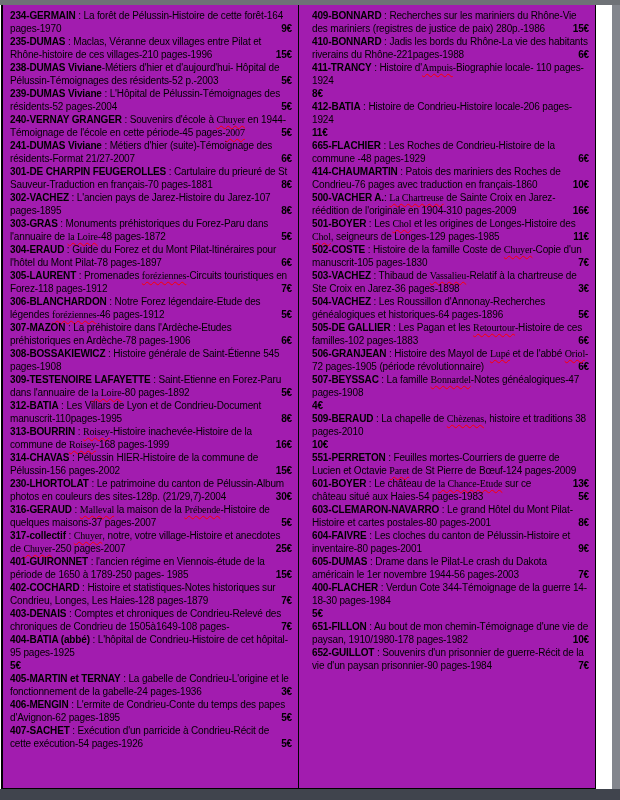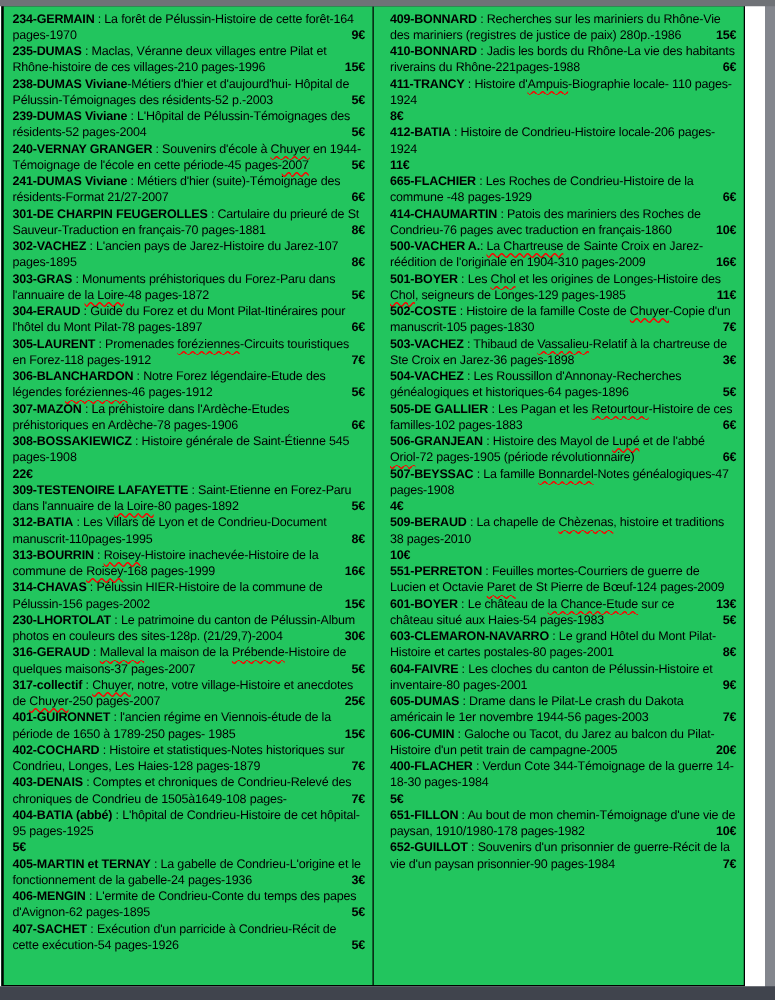--- a/index.html
+++ b/index.html
@@ -15,21 +15,21 @@
   #band-bottom { left: 0; top: 789px; width: 620px; height: 11px; background: #40444d; }
   #band-right  { top: 0; left: 612px; width: 8px; height: 800px; background: #83868d; }
 
   #catalog-table {
     position: absolute;
     left: 1px; top: 4px;
     width: 595px; height: 785px;
     border: 1px solid #000;
     border-left-width: 2px;
     display: flex;
-    background: #22c55e;
+    background: #a21caf;
     overflow: hidden;
   }
   .col {
     font-size: 10px;
     line-height: 13px;
     letter-spacing: -0.15px;
     color: #000;
     overflow: hidden;
   }
   #col-left  { width: 296px; border-right: 1px solid #000; padding: 4px 6px 0 7px; }
@@ -39,20 +39,21 @@
   .entry .head { font-weight: bold; }
   .entry .price { float: right; font-weight: bold; margin-left: 6px; }
   .entry .price-line { font-weight: bold; clear: both; }
   .sq {
     text-decoration-line: underline;
     text-decoration-style: wavy;
     text-decoration-color: #ff0000;
     text-decoration-thickness: 1px;
     text-underline-offset: 2px;
     text-decoration-skip-ink: none;
+    font-family: Liberation Serif, serif;
   }
 </style>
 </head>
 <body>
 
 <div class="edge-band" id="band-right"></div>
 <div class="edge-band" id="band-top"></div>
 <div class="edge-band" id="band-bottom"></div>
 
 <div id="catalog-table">
@@ -63,21 +64,21 @@
       <div class="entry"><span class="head">239-DUMAS Viviane</span><span class="sep"> : </span><span class="body">L'Hôpital de Pélussin-Témoignages des résidents-52 pages-2004</span><span class="price">5€</span></div>
       <div class="entry"><span class="head">240-VERNAY GRANGER</span><span class="sep"> : </span><span class="body">Souvenirs d'école à <span class="sq">Chuyer</span> en 1944-Témoignage de l'école en cette période-45 pages-<span class="sq">2007</span></span><span class="price">5€</span></div>
       <div class="entry"><span class="head">241-DUMAS Viviane</span><span class="sep"> : </span><span class="body">Métiers d'hier (suite)-Témoignage des résidents-Format 21/27-2007</span><span class="price">6€</span></div>
       <div class="entry"><span class="head">301-DE CHARPIN FEUGEROLLES</span><span class="sep"> : </span><span class="body">Cartulaire du prieuré de St Sauveur-Traduction en français-70 pages-1881</span><span class="price">8€</span></div>
       <div class="entry"><span class="head">302-VACHEZ</span><span class="sep"> : </span><span class="body">L'ancien pays de Jarez-Histoire du Jarez-107 pages-1895</span><span class="price">8€</span></div>
       <div class="entry"><span class="head">303-GRAS</span><span class="sep"> : </span><span class="body">Monuments préhistoriques du Forez-Paru dans l'annuaire de <span class="sq">la Loire</span>-48 pages-1872</span><span class="price">5€</span></div>
       <div class="entry"><span class="head">304-ERAUD</span><span class="sep"> : </span><span class="body">Guide du Forez et du Mont Pilat-Itinéraires pour l'hôtel du Mont Pilat-78 pages-1897</span><span class="price">6€</span></div>
       <div class="entry"><span class="head">305-LAURENT</span><span class="sep"> : </span><span class="body">Promenades <span class="sq">foréziennes</span>-Circuits touristiques en Forez-118 pages-1912</span><span class="price">7€</span></div>
       <div class="entry"><span class="head">306-BLANCHARDON</span><span class="sep"> : </span><span class="body">Notre Forez légendaire-Etude des légendes <span class="sq">foréziennes</span>-46 pages-1912</span><span class="price">5€</span></div>
       <div class="entry"><span class="head">307-MAZON</span><span class="sep"> : </span><span class="body">La préhistoire dans l'Ardèche-Etudes préhistoriques en Ardèche-78 pages-1906</span><span class="price">6€</span></div>
-      <div class="entry"><span class="head">308-BOSSAKIEWICZ</span><span class="sep"> : </span><span class="body">Histoire générale de Saint-Étienne 545 pages-1908</span><div class="price-line">22€</div></div>
+      <div class="entry"><span class="head">308-BOSSAKIEWICZ</span><span class="sep"> : </span><span class="body">Histoire générale de Saint-Étienne 545 pages-1908</span></div>
       <div class="entry"><span class="head">309-TESTENOIRE LAFAYETTE</span><span class="sep"> : </span><span class="body">Saint-Etienne en Forez-Paru dans l'annuaire de <span class="sq">la Loire</span>-80 pages-1892</span><span class="price">5€</span></div>
       <div class="entry"><span class="head">312-BATIA</span><span class="sep"> : </span><span class="body">Les Villars de Lyon et de Condrieu-Document manuscrit-110pages-1995</span><span class="price">8€</span></div>
       <div class="entry"><span class="head">313-BOURRIN</span><span class="sep"> : </span><span class="body"><span class="sq">Roisey</span>-Histoire inachevée-Histoire de la commune de <span class="sq">Roisey</span>-168 pages-1999</span><span class="price">16€</span></div>
       <div class="entry"><span class="head">314-CHAVAS</span><span class="sep"> : </span><span class="body">Pélussin HIER-Histoire de la commune de Pélussin-156 pages-2002</span><span class="price">15€</span></div>
       <div class="entry"><span class="head">230-LHORTOLAT</span><span class="sep"> : </span><span class="body">Le patrimoine du canton de Pélussin-Album photos en couleurs des sites-128p. (21/29,7)-2004</span><span class="price">30€</span></div>
       <div class="entry"><span class="head">316-GERAUD</span><span class="sep"> : </span><span class="body"><span class="sq">Malleval</span> la maison de la <span class="sq">Prébende</span>-Histoire de quelques maisons-37 pages-2007</span><span class="price">5€</span></div>
       <div class="entry"><span class="head">317-collectif</span><span class="sep"> : </span><span class="body"><span class="sq">Chuyer</span>, notre, votre village-Histoire et anecdotes de <span class="sq">Chuyer</span>-250 pages-2007</span><span class="price">25€</span></div>
       <div class="entry"><span class="head">401-GUIRONNET</span><span class="sep"> : </span><span class="body">l'ancien régime en Viennois-étude de la période de 1650 à 1789-250 pages- 1985</span><span class="price">15€</span></div>
       <div class="entry"><span class="head">402-COCHARD</span><span class="sep"> : </span><span class="body">Histoire et statistiques-Notes historiques sur Condrieu, Longes, Les Haies-128 pages-1879</span><span class="price">7€</span></div>
       <div class="entry"><span class="head">403-DENAIS</span><span class="sep"> : </span><span class="body">Comptes et chroniques de Condrieu-Relevé des chroniques de Condrieu de 1505à1649-108 pages-</span><span class="price">7€</span></div>
@@ -100,18 +101,17 @@
       <div class="entry"><span class="head">504-VACHEZ</span><span class="sep"> : </span><span class="body">Les Roussillon d'Annonay-Recherches généalogiques et historiques-64 pages-1896</span><span class="price">5€</span></div>
       <div class="entry"><span class="head">505-DE GALLIER</span><span class="sep"> : </span><span class="body">Les Pagan et les <span class="sq">Retourtour</span>-Histoire de ces familles-102 pages-1883</span><span class="price">6€</span></div>
       <div class="entry"><span class="head">506-GRANJEAN</span><span class="sep"> : </span><span class="body">Histoire des Mayol de <span class="sq">Lupé</span> et de l'abbé <span class="sq">Oriol</span>-72 pages-1905 (période révolutionnaire)</span><span class="price">6€</span></div>
       <div class="entry"><span class="head">507-BEYSSAC</span><span class="sep"> : </span><span class="body">La famille <span class="sq">Bonnardel</span>-Notes généalogiques-47 pages-1908</span><div class="price-line">4€</div></div>
       <div class="entry"><span class="head">509-BERAUD</span><span class="sep"> : </span><span class="body">La chapelle de <span class="sq">Chèzenas</span>, histoire et traditions 38 pages-2010</span><div class="price-line">10€</div></div>
       <div class="entry"><span class="head">551-PERRETON</span><span class="sep"> : </span><span class="body">Feuilles mortes-Courriers de guerre de Lucien et Octavie <span class="sq">Paret</span> de St Pierre de Bœuf-124 pages-2009</span><span class="price">13€</span></div>
       <div class="entry"><span class="head">601-BOYER</span><span class="sep"> : </span><span class="body">Le château de <span class="sq">la Chance-Etude</span> sur ce château situé aux Haies-54 pages-1983</span><span class="price">5€</span></div>
       <div class="entry"><span class="head">603-CLEMARON-NAVARRO</span><span class="sep"> : </span><span class="body">Le grand Hôtel du Mont Pilat-Histoire et cartes postales-80 pages-2001</span><span class="price">8€</span></div>
       <div class="entry"><span class="head">604-FAIVRE</span><span class="sep"> : </span><span class="body">Les cloches du canton de Pélussin-Histoire et inventaire-80 pages-2001</span><span class="price">9€</span></div>
       <div class="entry"><span class="head">605-DUMAS</span><span class="sep"> : </span><span class="body">Drame dans le Pilat-Le crash du Dakota américain le 1er novembre 1944-56 pages-2003</span><span class="price">7€</span></div>
-      <div class="entry"><span class="head">606-CUMIN</span><span class="sep"> : </span><span class="body">Galoche ou Tacot, du Jarez au balcon du Pilat-Histoire d'un petit train de campagne-2005</span><span class="price">20€</span></div>
       <div class="entry"><span class="head">400-FLACHER</span><span class="sep"> : </span><span class="body">Verdun Cote 344-Témoignage de la guerre 14-18-30 pages-1984</span><div class="price-line">5€</div></div>
       <div class="entry"><span class="head">651-FILLON</span><span class="sep"> : </span><span class="body">Au bout de mon chemin-Témoignage d'une vie de paysan, 1910/1980-178 pages-1982</span><span class="price">10€</span></div>
       <div class="entry"><span class="head">652-GUILLOT</span><span class="sep"> : </span><span class="body">Souvenirs d'un prisonnier de guerre-Récit de la vie d'un paysan prisonnier-90 pages-1984</span><span class="price">7€</span></div>
     </div>
 </div>
 
 </body></html>

